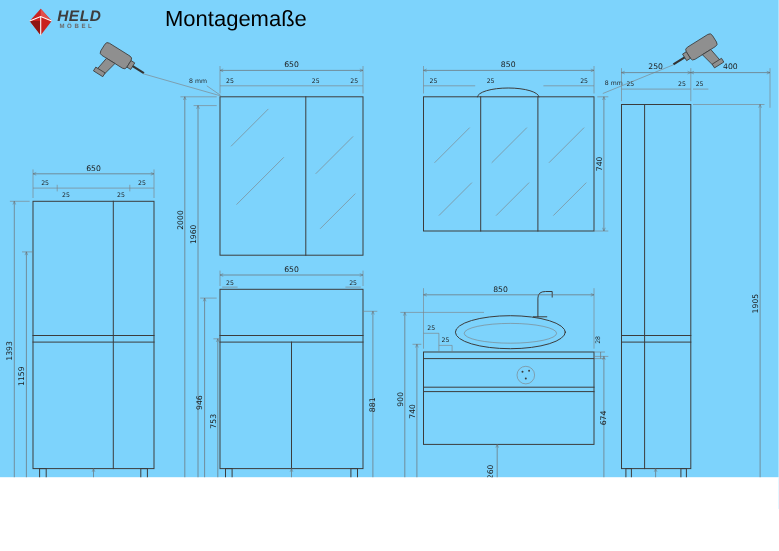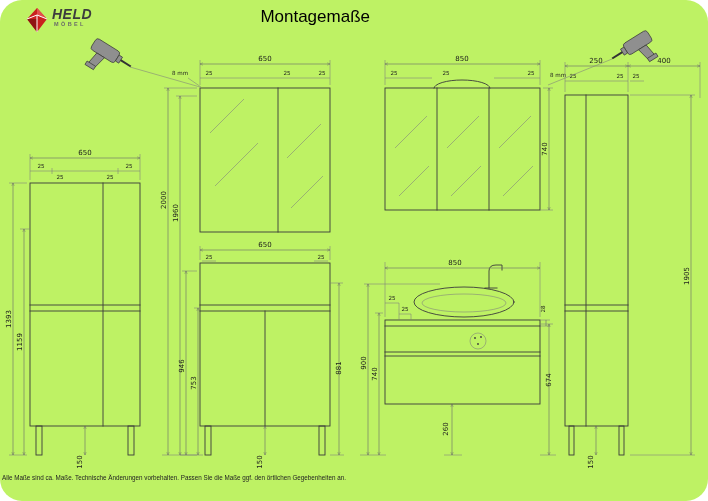--- a/index.html
+++ b/index.html
@@ -1,30 +1,30 @@
 <!DOCTYPE html>
 <html><head>
 <meta charset="utf-8">
 <style>
   html,body{margin:0;padding:0;background:#fff;}
-  .sheet{position:relative;width:708px;height:501px;background:#bef264;overflow:hidden;
-         font-family:"Liberation Sans",sans-serif;border-radius:22px;}
+  .sheet{position:relative;width:708px;height:434px;background:#7dd3fc;overflow:hidden;
+         font-family:"Liberation Sans",sans-serif;}
   .drawing{position:absolute;left:0;top:0;}
   .ln{stroke:#3b3b3b;stroke-width:0.9;fill:none;stroke-linecap:square}
   .dl{stroke:#7d7d7d;stroke-width:0.55;fill:none}
   .dm{stroke:#6a6a6a;stroke-width:0.6;fill:none}
   .dt{font-family:"DejaVu Sans",sans-serif;font-size:7px;fill:#1c1c1c;text-anchor:middle}
   .dts{font-family:"DejaVu Sans",sans-serif;font-size:5.6px;fill:#1c1c1c;text-anchor:middle}
   .drill{fill:#8f8f8f;stroke:#3a3a3a;stroke-width:0.7}
   .dot{fill:#3b3b3b;stroke:none}
   .logo{position:absolute;left:26px;top:7px;display:flex;gap:4px;align-items:flex-start;z-index:2}
   .logo-text{display:flex;flex-direction:column;line-height:1}
   .brand{font-style:italic;font-weight:bold;font-size:14px;color:#3d3d3d;letter-spacing:.5px}
   .brand-sub{font-size:5.5px;font-weight:bold;color:#6a6a6a;letter-spacing:2.4px;margin-top:1px;margin-left:2px}
-  .title{position:absolute;left:150px;top:7px;width:220px;text-align:right;font-size:17px;color:#000;z-index:2}
+  .title{position:absolute;left:150px;top:7px;width:220px;text-align:left;font-size:20px;color:#000;z-index:2}
   .footer{position:absolute;left:2px;top:474px;font-size:6.3px;color:#222;z-index:2;white-space:nowrap}
 </style>
 </head>
 <body>
 
 <div class="sheet">
 
   <div class="logo">
     <svg width="22" height="26" viewBox="0 0 22 26">
       <polygon points="11,1 21,12 11,25 1,12" fill="#c9211e"></polygon>

